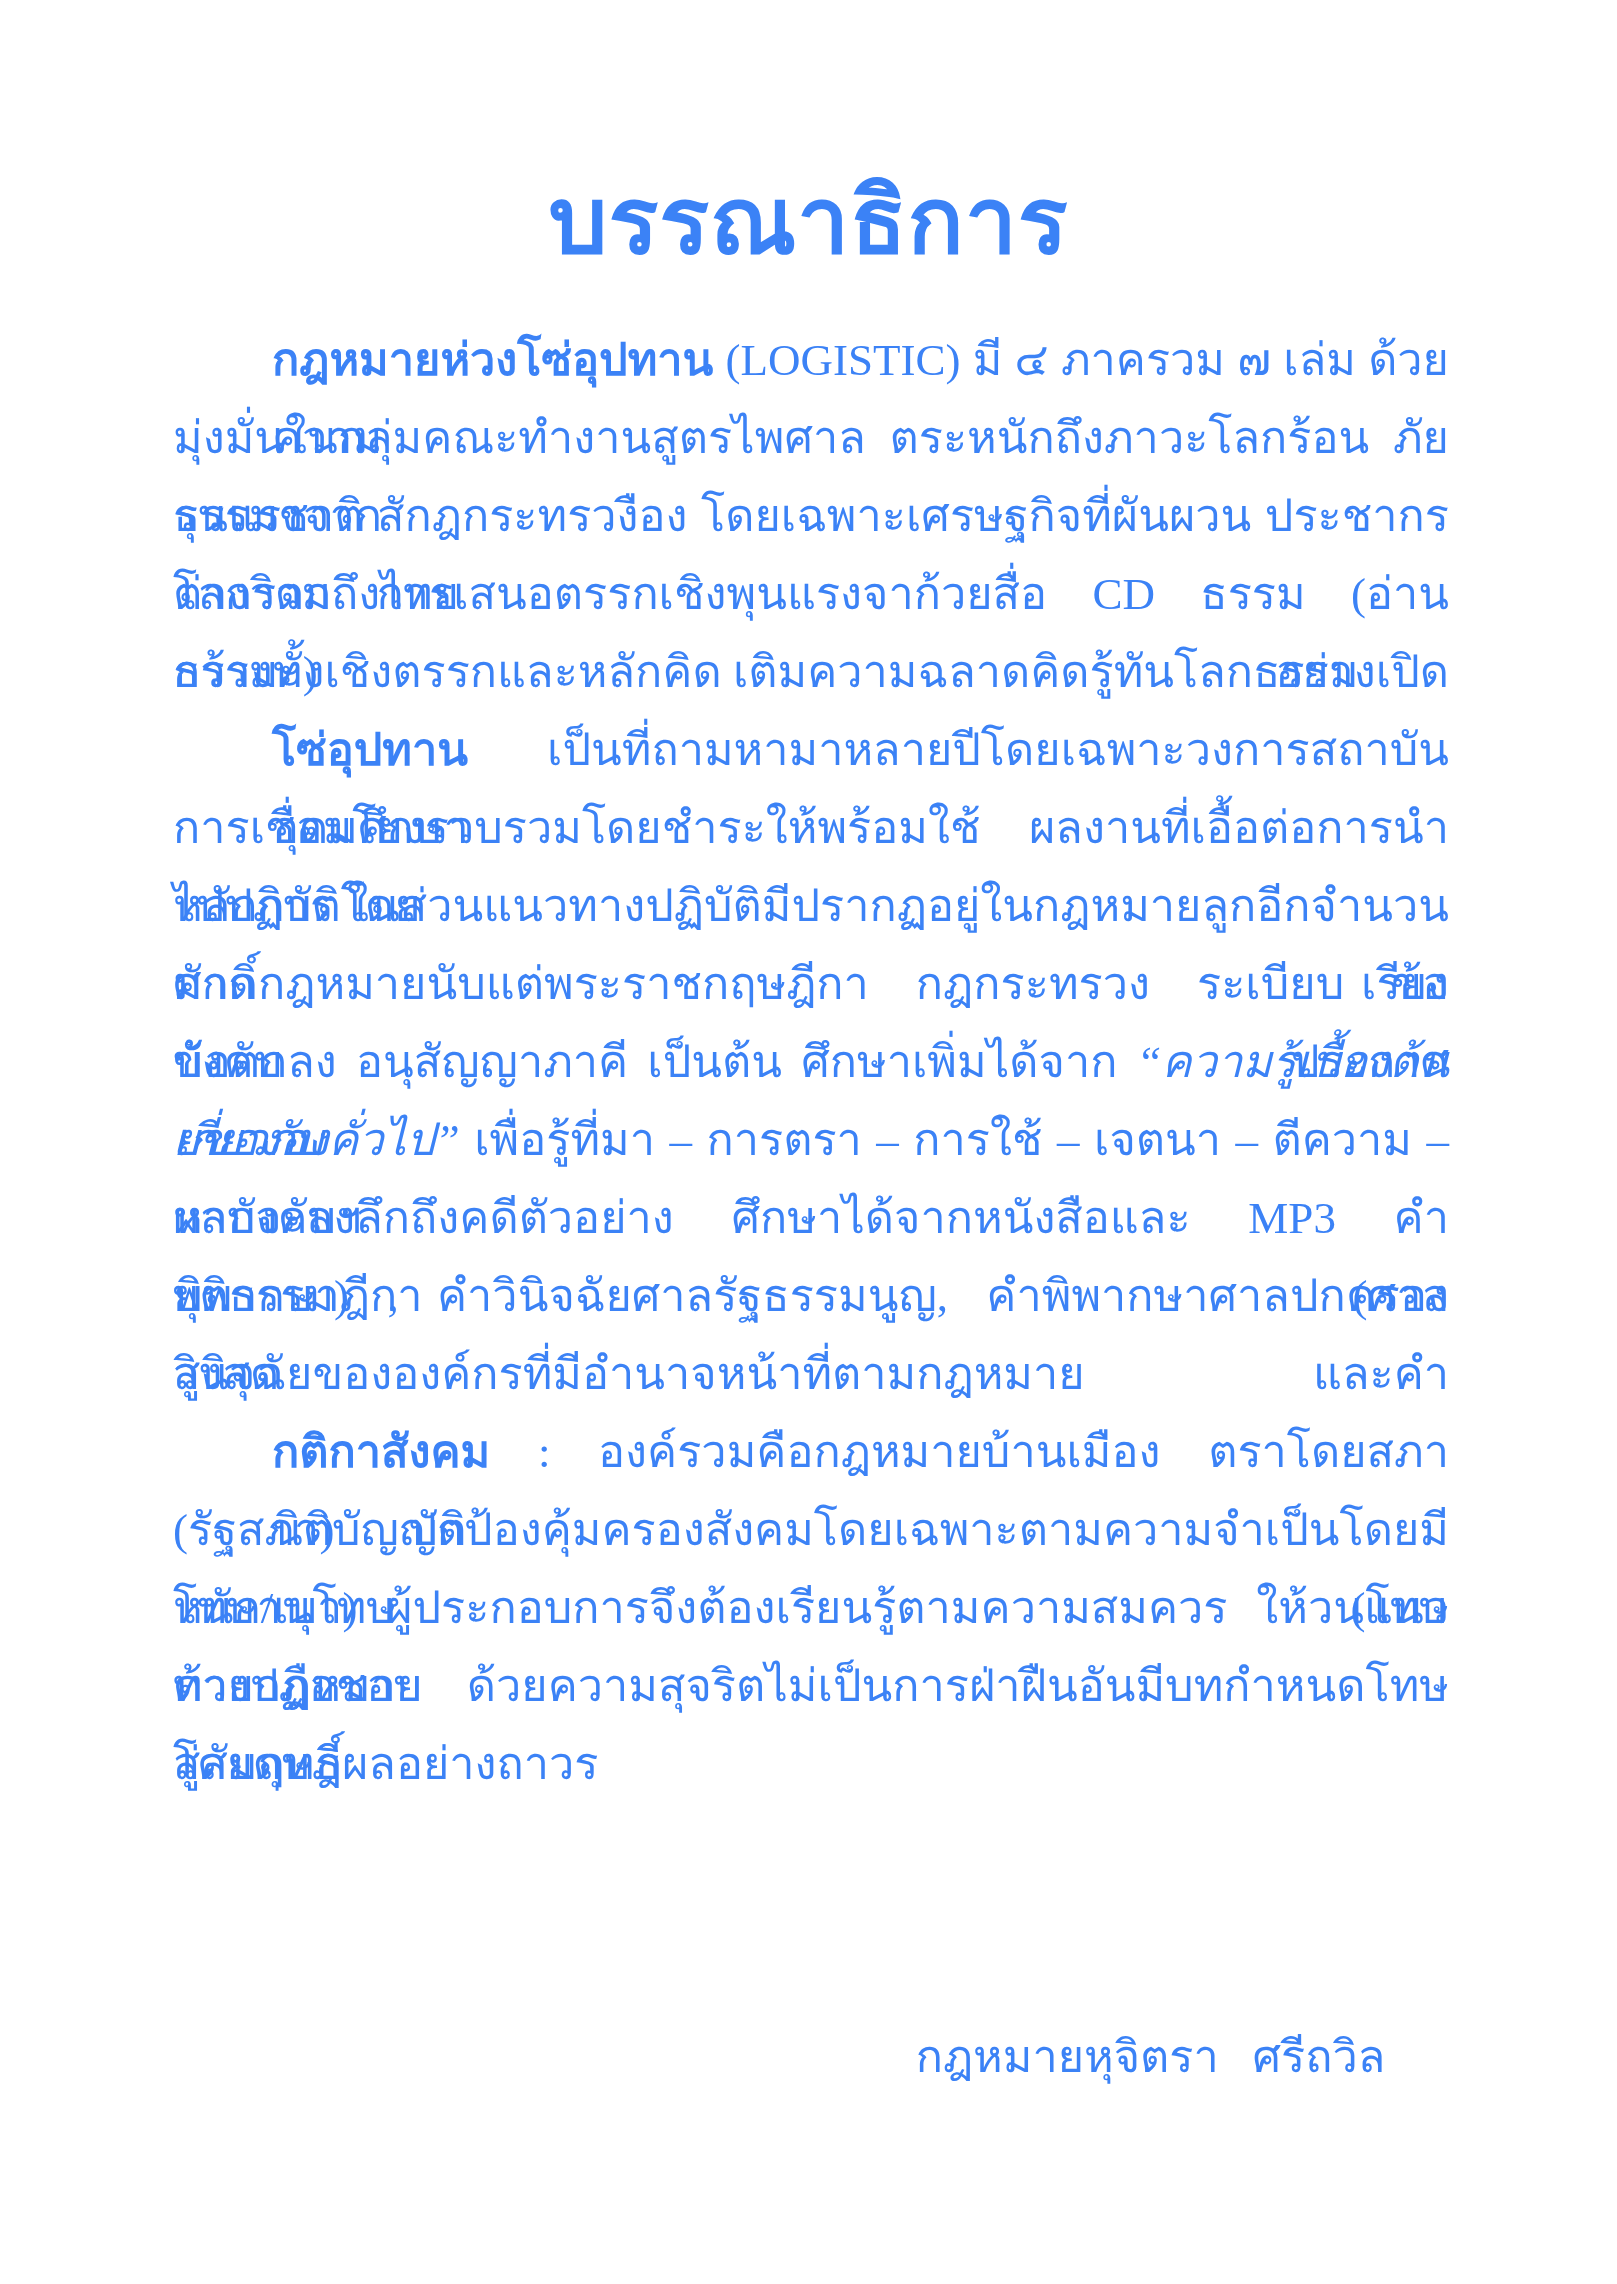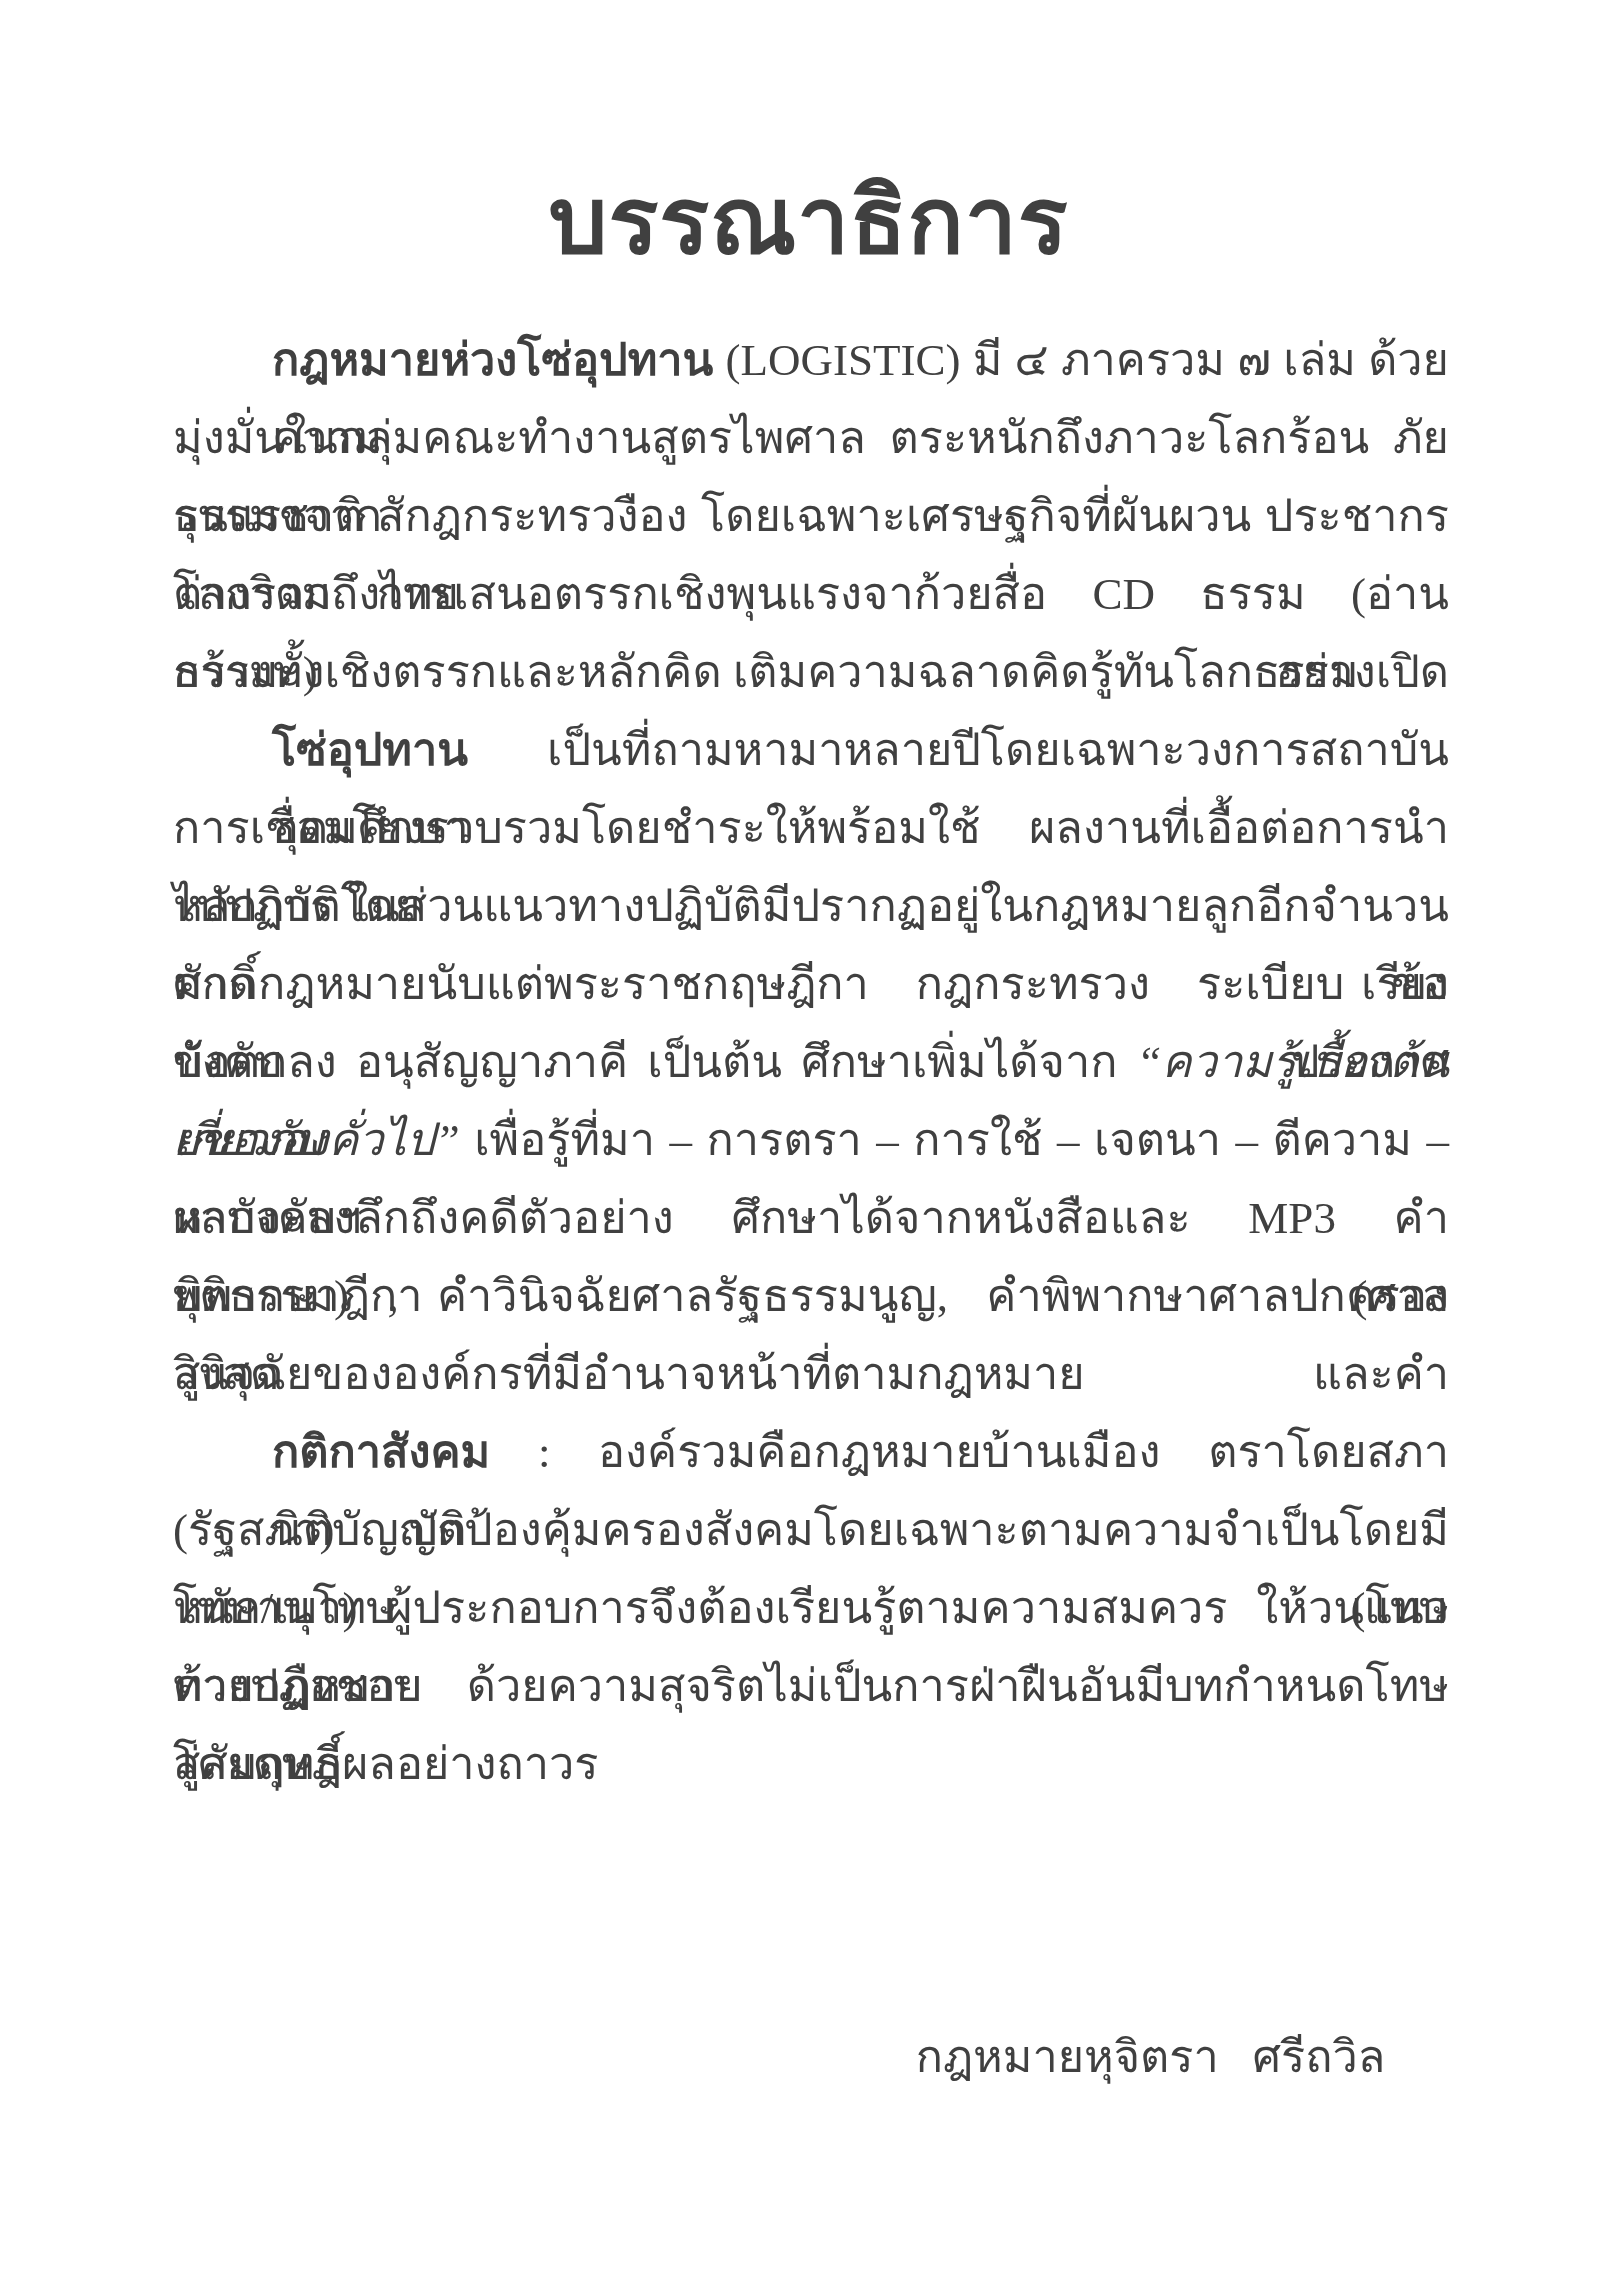--- a/index.html
+++ b/index.html
@@ -5,21 +5,21 @@
   html, body {
     margin: 0;
     padding: 0;
     background: #ffffff;
   }
   .page {
     position: relative;
     width: 1617px;
     height: 2284px;
     background: #ffffff;
-    color: #404040;
+    color: #3b82f6;
     font-family: "Liberation Serif", serif;
     overflow: hidden;
   }
   .title {
     position: absolute;
     top: 164px;
     left: 0;
     width: 100%;
     margin: 0;
     text-align: center;

